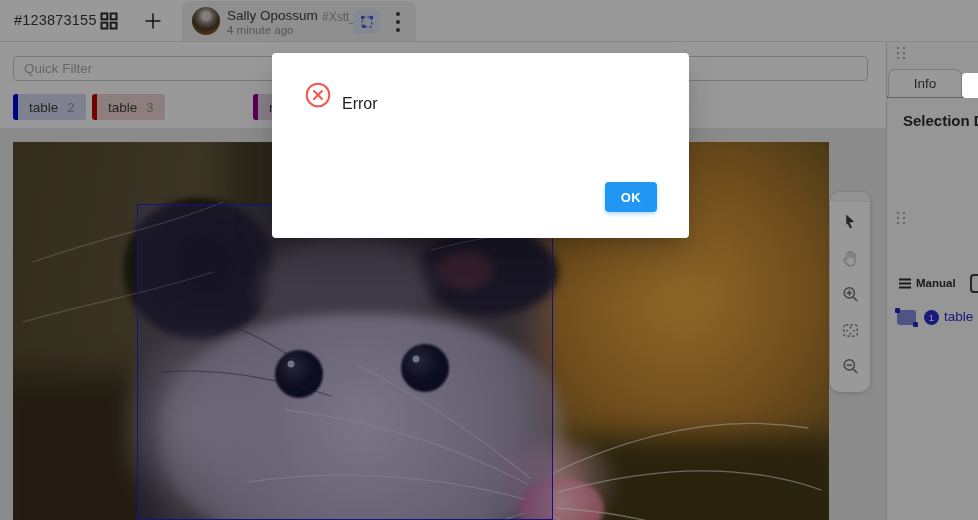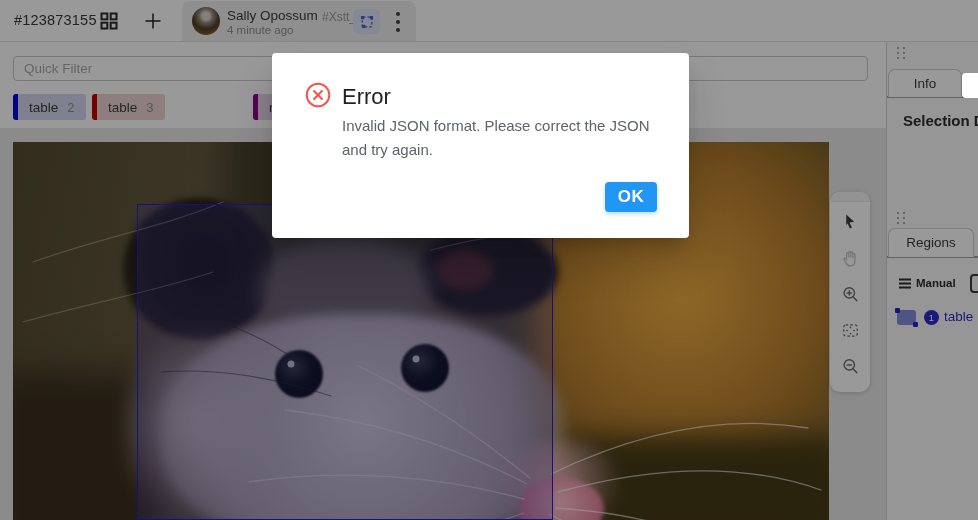--- a/index.html
+++ b/index.html
@@ -92,24 +92,24 @@
   .num-badge { position: absolute; left: 37px; top: 8px; width: 15px; height: 15px; border-radius: 50%;
                color: #fff; font-size: 9.5px; display: flex; align-items: center; justify-content: center; }
   .region-lbl { position: absolute; left: 57px; top: 7px; font-size: 13.5px; }
 
   
   .backdrop { position: absolute; left: 0; top: 0; width: 978px; height: 520px; background: rgba(0,0,0,0.40); z-index: 40; }
   .cut-card { position: absolute; left: 962px; top: 73px; width: 18px; height: 25px; background: #fff; border-radius: 4px 0 0 4px; z-index: 45; }
   .modal { position: absolute; left: 272px; top: 53px; width: 417px; height: 185px; background: #fff; border-radius: 4px;
            box-shadow: 0 11px 15px -7px rgba(0,0,0,.2), 0 24px 38px 3px rgba(0,0,0,.14); z-index: 50; }
   .err-ic { position: absolute; left: 33px; top: 29px; width: 26px; height: 26px; }
-  .modal-title { position: absolute; left: 70px; top: 31px; font-size: 22px; font-weight: 500; color: #212121; }
+  .modal-title { position: absolute; left: 70px; top: 42px; font-size: 16px; font-weight: 500; color: #212121; }
   .modal-msg { position: absolute; left: 70px; top: 61px; width: 336px; font-size: 15px; line-height: 23.5px; color: #5f6368; }
   .ok-btn { position: absolute; right: 32px; top: 129px; width: 52px; height: 30px; border: none; border-radius: 4px;
-            color: #fff; font-size: 17px; font-weight: bold; letter-spacing: .4px; cursor: pointer; font-family: inherit;
+            color: #fff; font-size: 13px; font-weight: bold; letter-spacing: .4px; cursor: pointer; font-family: inherit;
             box-shadow: 0 2px 4px rgba(33,150,243,.35); }
 </style>
 </head>
 <body>
 
 <div id="stage">
 
   <header class="topbar">
     <span class="sample-id">#123873155</span>
 
@@ -266,25 +266,20 @@
     <div class="sel-title">Selection D</div>
 
     <span class="grip" style="left:10px; top:170px">
       <i></i>
         <i></i>
         <i></i>
         <i></i>
         <i></i>
         <i></i>
     </span>
-    <div class="tabrow" style="top:186px; height:30px">
-      <div class="tab" style="left:1px; width:86px; height:29px">
-        <span>Regions</span>
-      </div>
-    </div>
 
     <div class="manual-row">
       <svg style="position:absolute; left:12px; top:6px" width="12" height="11" viewBox="0 0 12 11" stroke="#2d2d2d" stroke-width="2">
         <line x1="0" y1="1.5" x2="12" y2="1.5"></line>
           <line x1="0" y1="5.5" x2="12" y2="5.5"></line>
           <line x1="0" y1="9.5" x2="12" y2="9.5"></line>
       </svg>
       <span class="manual-lbl">Manual</span>
       <span class="cut-box-ic"></span>
     </div>
@@ -304,17 +299,16 @@
 
   <div class="modal">
     <span class="err-ic" style="color: rgb(245, 85, 76);">
       <svg width="26" height="26" viewBox="0 0 26 26" fill="none" stroke="currentColor" stroke-width="2" stroke-linecap="round">
         <circle cx="13" cy="13" r="11.3"></circle>
         <line x1="9" y1="9" x2="17" y2="17"></line>
           <line x1="17" y1="9" x2="9" y2="17"></line>
       </svg>
     </span>
     <div class="modal-title">Error</div>
-    <div class="modal-msg">Invalid JSON format. Please correct the JSON and try again.</div>
     <button class="ok-btn" style="background-color: rgb(33, 150, 243);">OK</button>
   </div>
 
 </div>
 
 </body></html>

